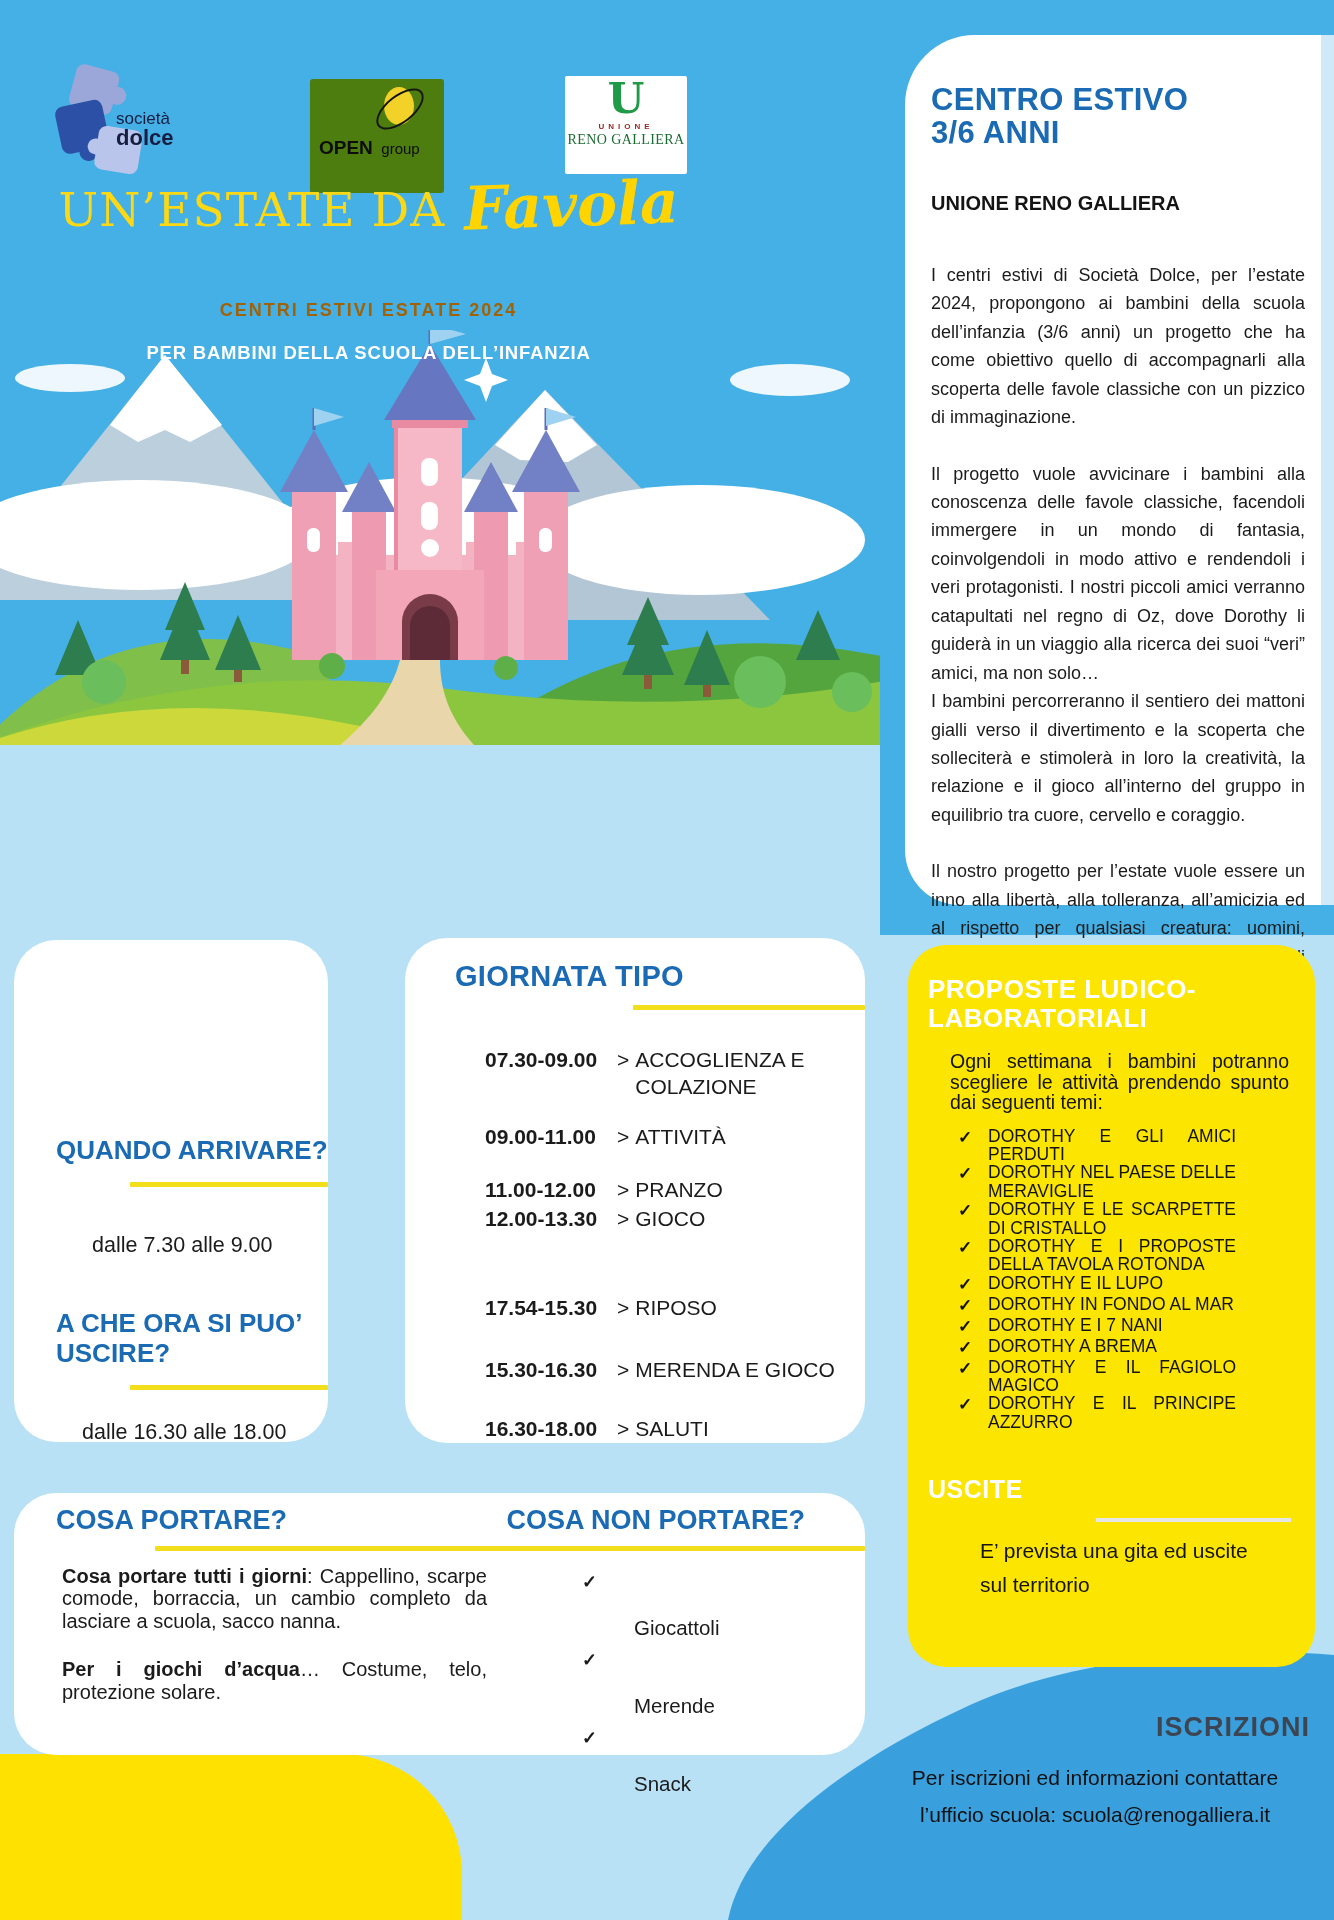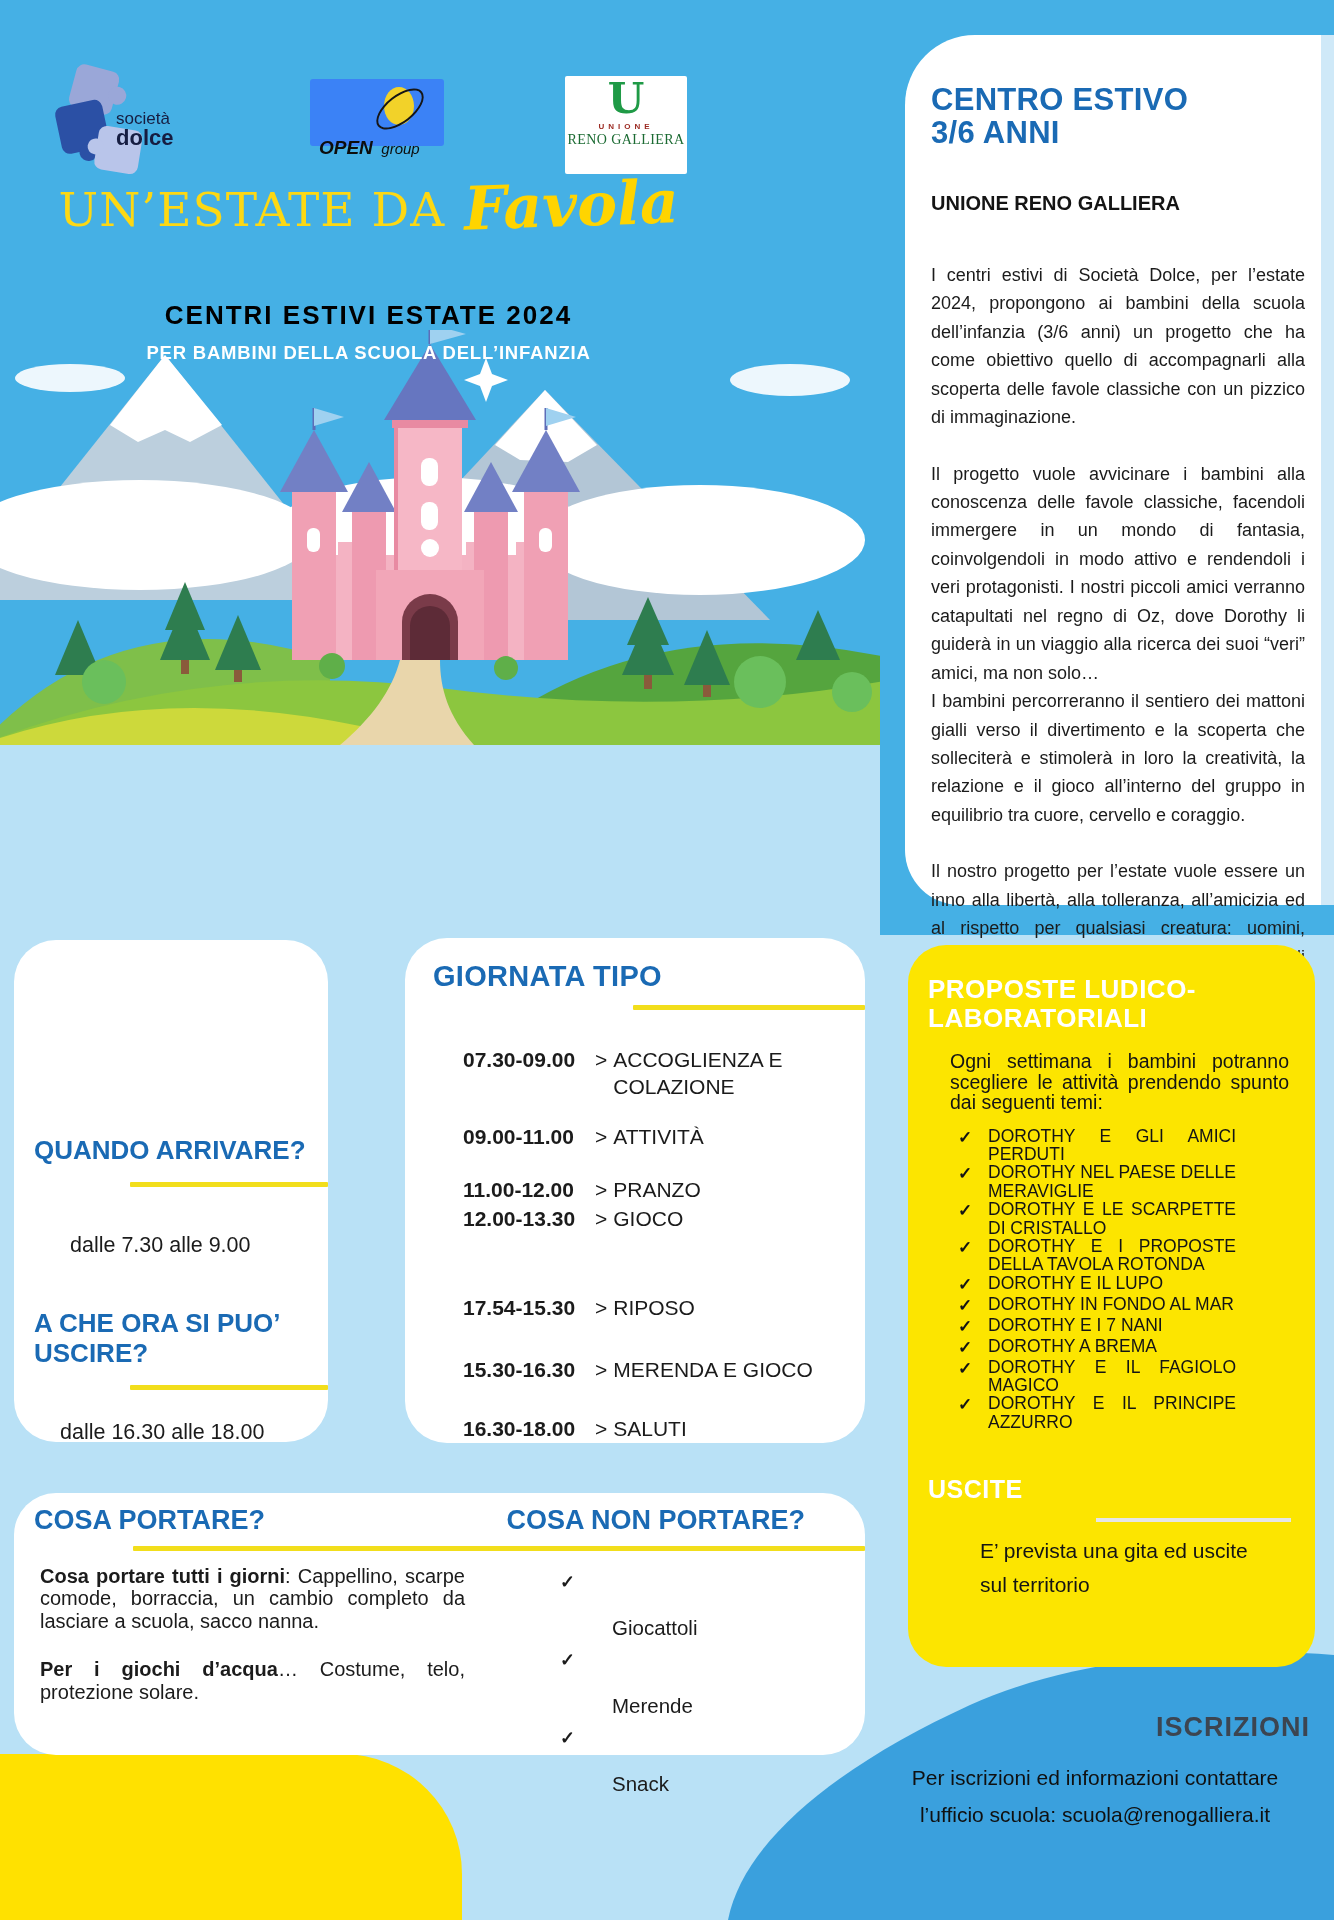--- a/index.html
+++ b/index.html
@@ -8,50 +8,50 @@
   
   .hero-bg{position:absolute;left:0;top:0;width:1334px;height:745px;background:#45b0e5;}
   .hero-right-bg{position:absolute;left:880px;top:0;width:454px;height:935px;background:#45b0e5;}
   .castle-svg{position:absolute;left:0;top:330px;width:880px;height:415px;}
 
   
   .logo-dolce{position:absolute;left:46px;top:60px;width:160px;height:118px;}
   .dolce-text{position:absolute;left:70px;top:50px;color:#161d41;line-height:1.02;}
   .dolce-line1{font-size:17px;}
   .dolce-line2{font-size:22px;font-weight:bold;}
-  .logo-open{position:absolute;left:310px;top:79px;width:134px;height:67px;background:#3b82f6;border-radius:3px;font-style:italic;}
+  .logo-open{position:absolute;left:310px;top:79px;width:134px;height:114px;background:#4d7c0f;border-radius:3px;}
   .open-ball{position:absolute;left:74px;top:8px;width:30px;height:38px;background:#f2d229;border-radius:50%;}
   .open-ring{position:absolute;left:62px;top:16px;width:52px;height:24px;border:2.5px solid #161616;border-radius:50%;transform:rotate(-38deg);}
   .open-text{position:absolute;left:9px;top:58px;white-space:nowrap;}
   .open-bold{font-weight:bold;font-size:19px;color:#0d0d0d;}
   .open-reg{font-size:15px;color:#0d0d0d;margin-left:4px;}
   .logo-urg{position:absolute;left:565px;top:76px;width:122px;height:98px;background:#fff;text-align:center;border-radius:2px;}
   .urg-u{font-family:"DejaVu Serif",serif;font-weight:bold;font-size:42px;color:#1f9a46;line-height:1;margin-top:2px;}
   .urg-unione{font-size:8px;letter-spacing:4px;color:#9c2b23;margin-top:2px;font-weight:bold;}
   .urg-name{font-family:"Liberation Serif",serif;font-size:14px;color:#1c6b33;margin-top:1px;letter-spacing:0.4px;}
 
   
   .hero-title{position:absolute;left:0;top:170px;width:737px;text-align:center;white-space:nowrap;}
   .title-main{font-family:"DejaVu Serif",serif;font-size:47px;letter-spacing:1px;color:#fdd813;text-align:right;}
   .title-script{font-family:"DejaVu Serif",serif;font-style:italic;font-weight:bold;font-size:60px;margin-left:14px;color:#ffd400;display:inline-block;transform:rotate(-2deg);}
-  .hero-sub1{position:absolute;left:0;top:300px;width:737px;text-align:center;color:#000000;font-weight:bold;font-size:26px;letter-spacing:2px;}
+  .hero-sub1{position:absolute;left:0;top:300px;width:737px;text-align:center;color:#a16207;font-weight:bold;font-size:18px;letter-spacing:2px;}
   .hero-sub2{position:absolute;left:0;top:342px;width:737px;text-align:center;color:#fff;font-weight:bold;font-size:18.5px;letter-spacing:0.8px;}
 
   
   .info-panel{position:absolute;left:905px;top:35px;width:429px;height:870px;background:#fff;
     border-radius:70px 0 0 55px;box-sizing:border-box;padding:48px 16px 0 26px;
     border-right:13px solid #cfe9f8;z-index:2;}
   .info-title{color:#1a6ab4;font-weight:bold;font-size:31px;line-height:1.08;letter-spacing:0.3px;}
   .info-org{text-align:left;font-weight:bold;font-size:20px;color:#141414;margin-top:42px;}
   .info-paras{margin-top:46px;font-size:18px;line-height:1.58;text-align:justify;}
   .info-paras p{margin:0;}
   .p-gap{margin-bottom:28px !important;}
 
   
-  .panel{position:absolute;background:#fff;border-radius:42px;z-index:2;box-sizing:border-box;}
+  .panel{position:absolute;background:#fff;border-radius:42px;z-index:2;box-sizing:border-box;padding-left:22px;}
   .panel-quando{left:14px;top:940px;width:314px;height:502px;padding-top:195px;}
   .q-title{color:#1a6ab4;font-weight:bold;font-size:26px;line-height:1.18;margin-left:20px;width:290px;}
   .yline{height:5px;background:#f2de1b;margin-left:auto;border-radius:1px;}
   .q-line{width:198px;margin-top:16px;}
   .q-answer{font-size:21.5px;color:#1b1b1b;margin-top:46px;margin-left:56px;}
   .q-title2{margin-top:50px;}
   .q-answer2{margin-top:30px;margin-left:46px;}
 
   .panel-giornata{left:405px;top:938px;width:460px;height:505px;padding-top:22px;}
   .g-title{color:#1a6ab4;font-weight:bold;font-size:29px;margin-left:28px;letter-spacing:0.3px;}

